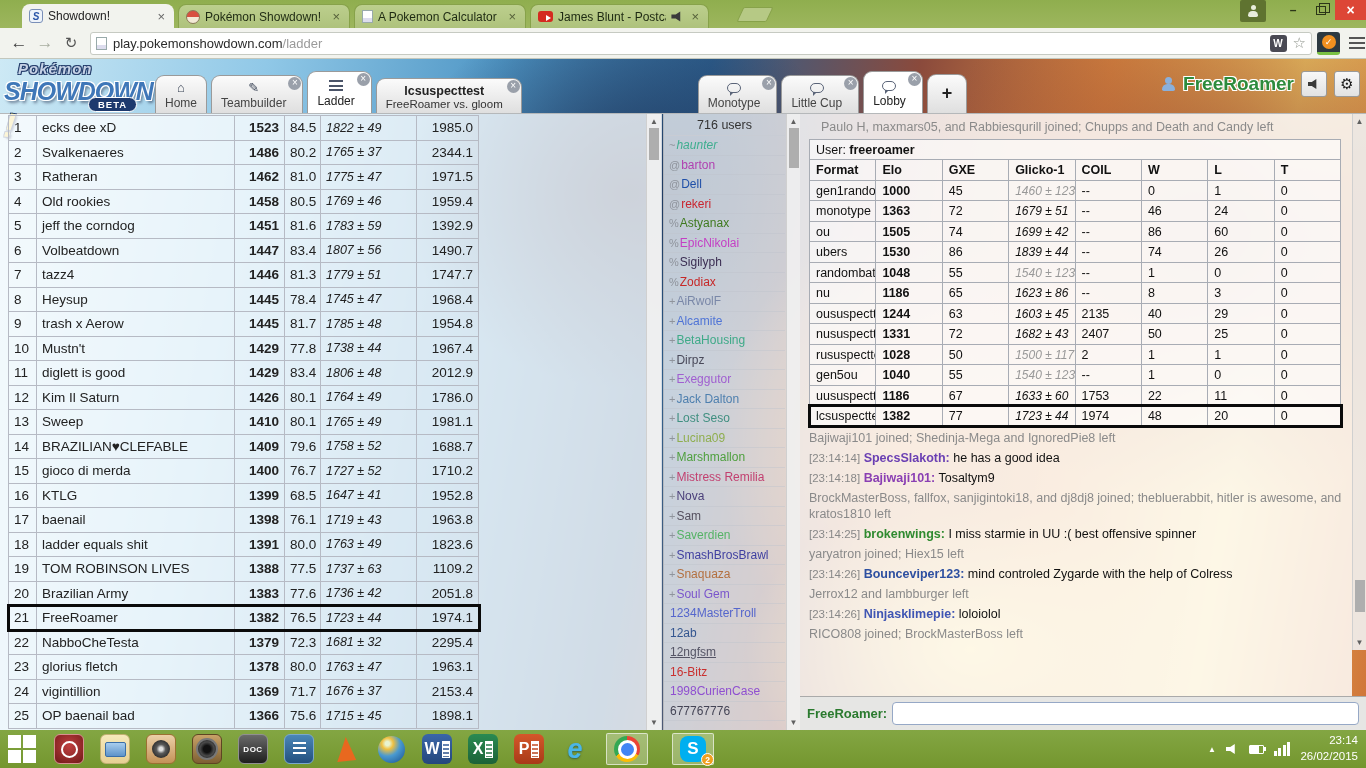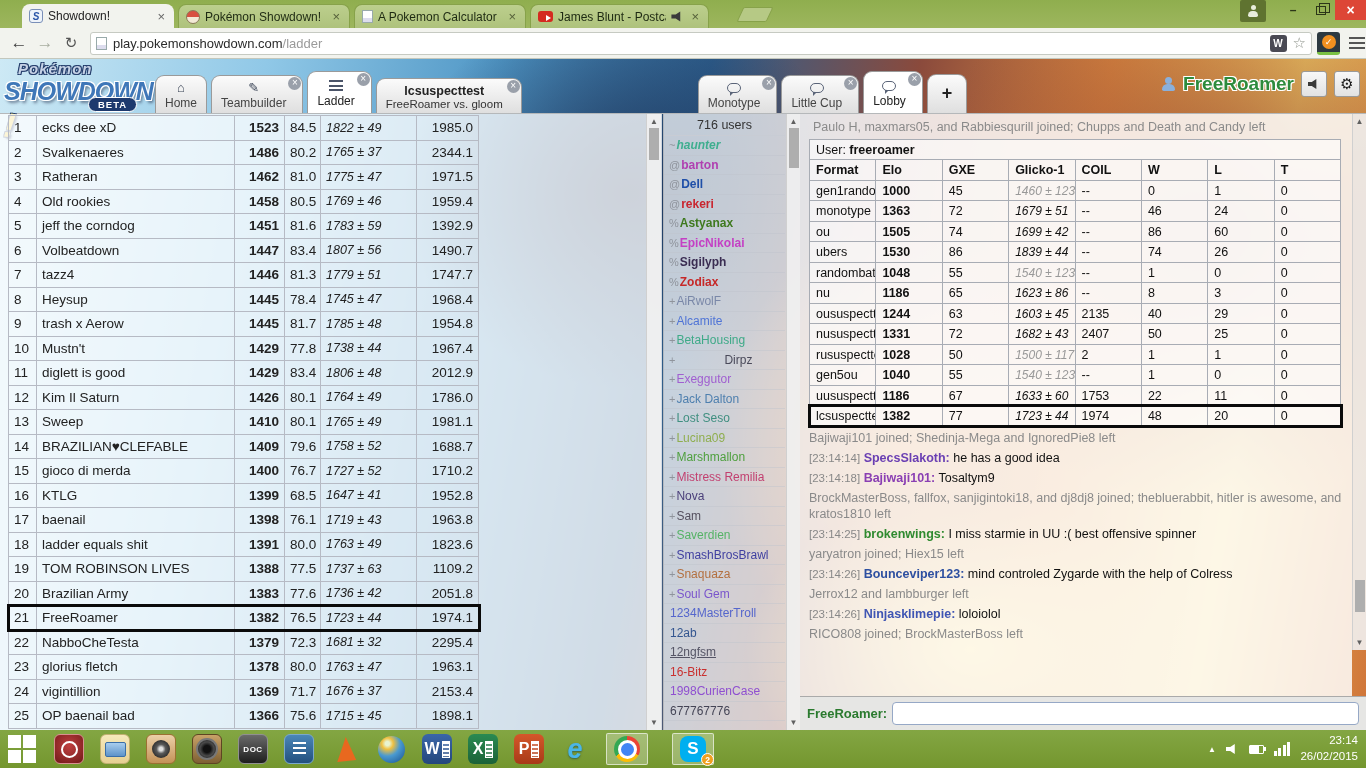--- a/index.html
+++ b/index.html
@@ -99,27 +99,27 @@
 .ladder-table .c-glk{width:96px;font-style:italic;font-size:12.5px}
 .ladder-table .c-coil{width:62px;text-align:right}
 .ladder-table tr.hl{outline:3.5px solid #0a0a0a;outline-offset:-1px}
 
 
 .users-panel{position:absolute;left:663px;top:55px;width:137px;height:616px;background:rgba(255,255,255,.72);overflow:hidden;border-left:1px solid rgba(150,150,150,.4)}
 .u-count{height:22px;line-height:22px;text-align:center;font-size:12.5px;color:#333;border-bottom:1px solid #c8ccd4;margin-right:15px}
 .u-list{padding-right:15px}
 .u-item{height:19.5px;font-size:12px;padding:2px 0 0 5px;white-space:nowrap;overflow:hidden;border-bottom:1px solid rgba(190,195,205,.45)}
 .u-prefix{color:#8f949c;font-size:11px;margin-right:1px}
-.u-name.bold{font-weight:bold}
+.u-name.bold{font-weight:normal}
 .u-name.italic{font-style:italic}
 
 
 .chat-panel{position:absolute;left:800px;top:55px;width:566px;height:616px}
 .chat-log{position:absolute;left:0;top:0;width:552px;height:582px;background:rgba(255,255,255,.84);padding:2px 9px;overflow:hidden;font-size:12.5px;color:#111}
-.notice{color:#8a8a8a;margin:3px 4px;line-height:1.35}
+.notice{color:#8a8a8a;margin:3px 12px;line-height:1.35}
 .msg{margin:3px 0;line-height:1.35}
 .msg .tm{color:#888;font-size:11.5px}
 .msg .nm{font-weight:bold}
 .stats{border-collapse:collapse;table-layout:fixed;width:532px;margin:3px 0;background:rgba(255,255,255,.6);font-size:12.5px}
 .stats td,.stats th{border:1px solid #a8acb4;padding:2px 6px;height:20.5px;text-align:left;white-space:nowrap;overflow:hidden}
 .stats .ttl-row td{font-size:12.5px}
 .stats th{font-weight:bold}
 .stats .s-elo{font-weight:bold}
 .stats .s-glk{font-style:italic;font-size:12px}
 .stats .s-glk.provisional{color:#999}
@@ -567,21 +567,21 @@
 
           <div class="u-item">
             <span class="u-prefix">+</span><span class="u-name" style="color: rgb(79, 116, 214);">Alcamite</span>
           </div>
 
           <div class="u-item">
             <span class="u-prefix">+</span><span class="u-name" style="color: rgb(63, 170, 136);">BetaHousing</span>
           </div>
 
           <div class="u-item">
-            <span class="u-prefix">+</span><span class="u-name" style="color: rgb(74, 74, 90); margin-left: 48px;">Dirpz</span>
+            <span class="u-prefix">+</span><span class="u-name" style="color: rgb(74, 74, 90);">Dirpz</span>
           </div>
 
           <div class="u-item">
             <span class="u-prefix">+</span><span class="u-name" style="color: rgb(160, 95, 208);">Exeggutor</span>
           </div>
 
           <div class="u-item">
             <span class="u-prefix">+</span><span class="u-name" style="color: rgb(77, 127, 174);">Jack Dalton</span>
           </div>
 

